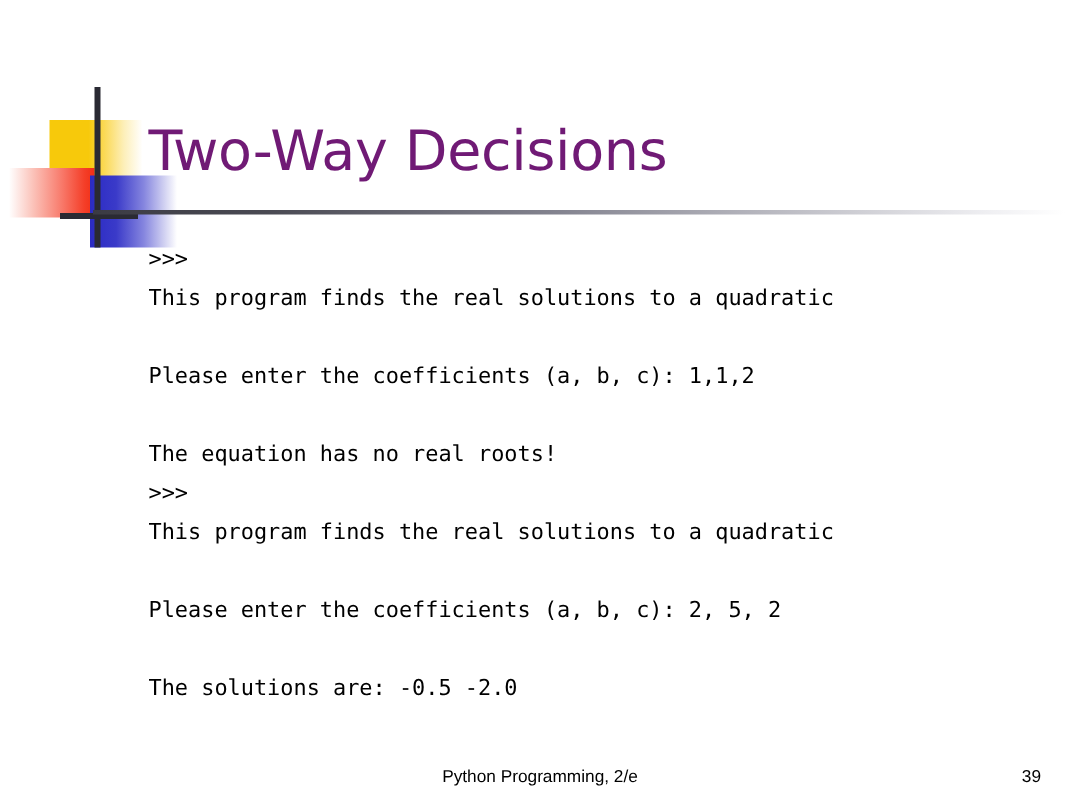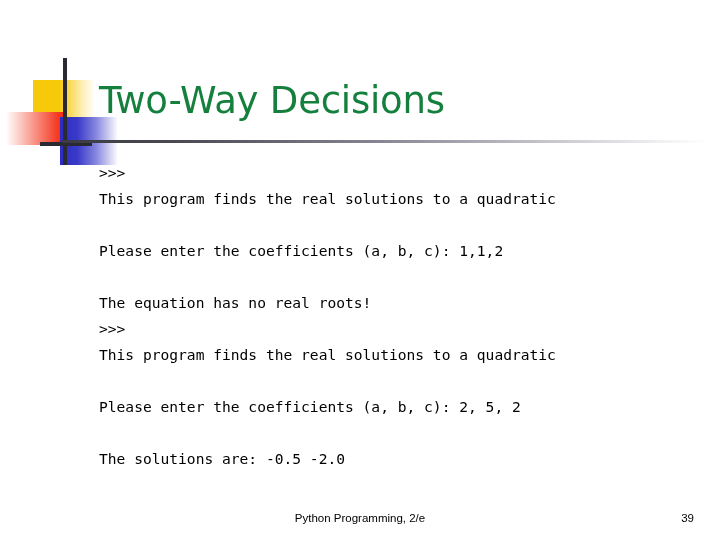--- a/index.html
+++ b/index.html
@@ -76,21 +76,21 @@
   }
 
   
   #page-title {
     position: absolute;
     left: 99px;
     top: 79px;
     font-family: "DejaVu Sans", sans-serif;
     font-size: 37px;
     line-height: 44px;
-    color: #15803d;
+    color: #701a75;
     letter-spacing: -0.2px;
     white-space: nowrap;
   }
 
   
   #title-rule {
     position: absolute;
     left: 62px;
     top: 140px;
     width: 648px;

